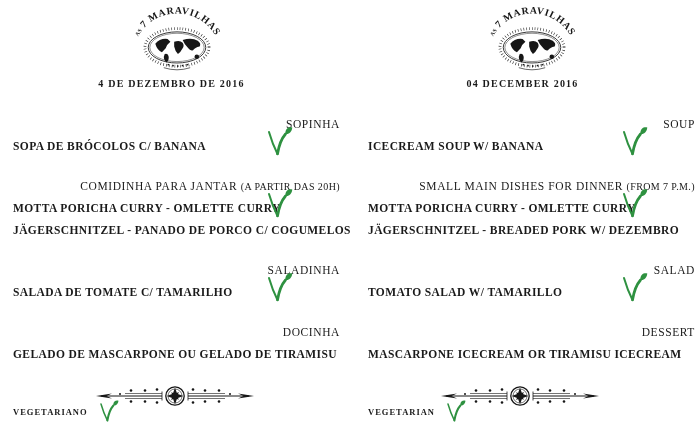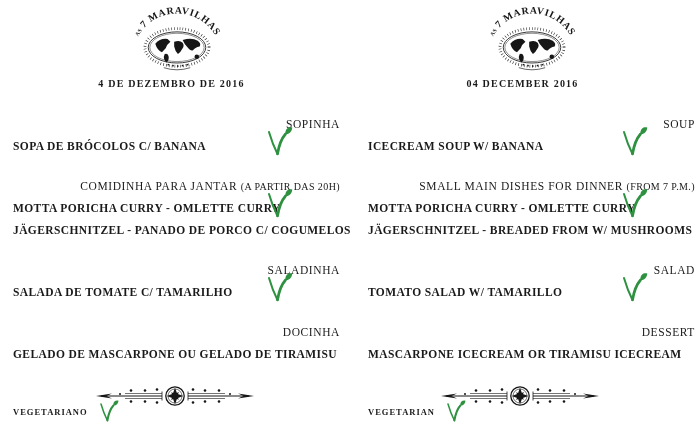--- a/index.html
+++ b/index.html
@@ -200,21 +200,21 @@
           <span>SMALL MAIN DISHES FOR DINNER</span>
           <span class="note">(FROM 7 P.M.)</span>
         </div>
         <div class="item-row">
           <span>MOTTA PORICHA CURRY - OMLETTE CURRY</span>
           <svg class="veg-abs" viewBox="0 0 28 30">
               <use href="#veg-mark"></use>
             </svg>
         </div>
         <div class="item-row">
-          <span>JÄGERSCHNITZEL - BREADED FROM W/ MUSHROOMS</span>
+          <span>JÄGERSCHNITZEL - BREADED PORK W/ DEZEMBRO</span>
         </div>
       </div>
       <div class="section">
         <div class="heading">SALAD</div>
         <div class="item-row">
           <span>TOMATO SALAD W/ TAMARILLO</span>
           <svg class="veg-abs" viewBox="0 0 28 30">
               <use href="#veg-mark"></use>
             </svg>
         </div>

